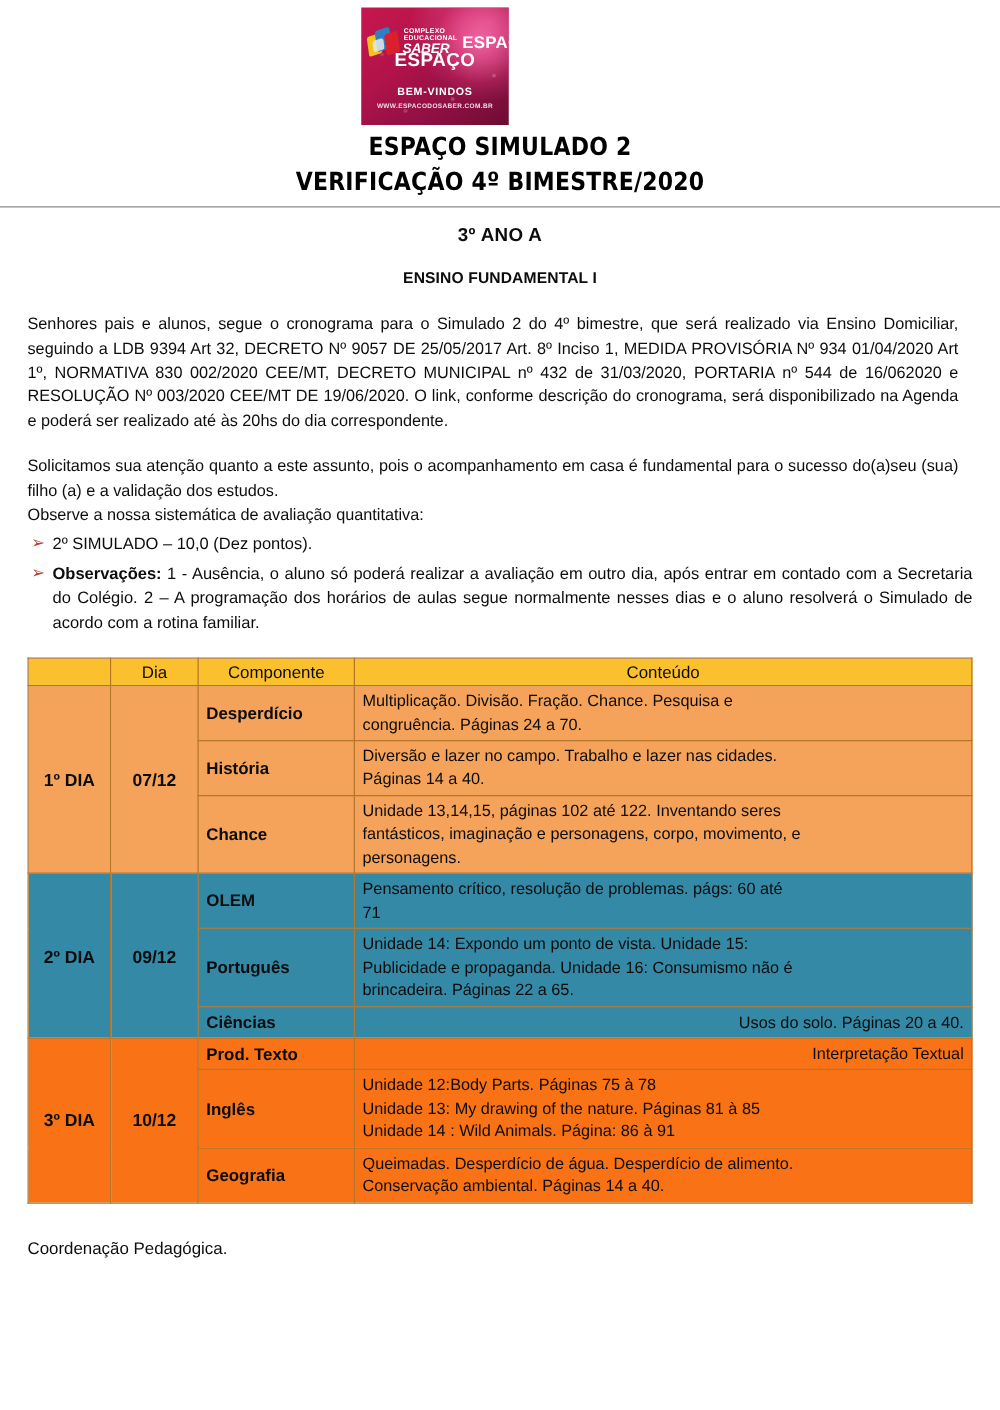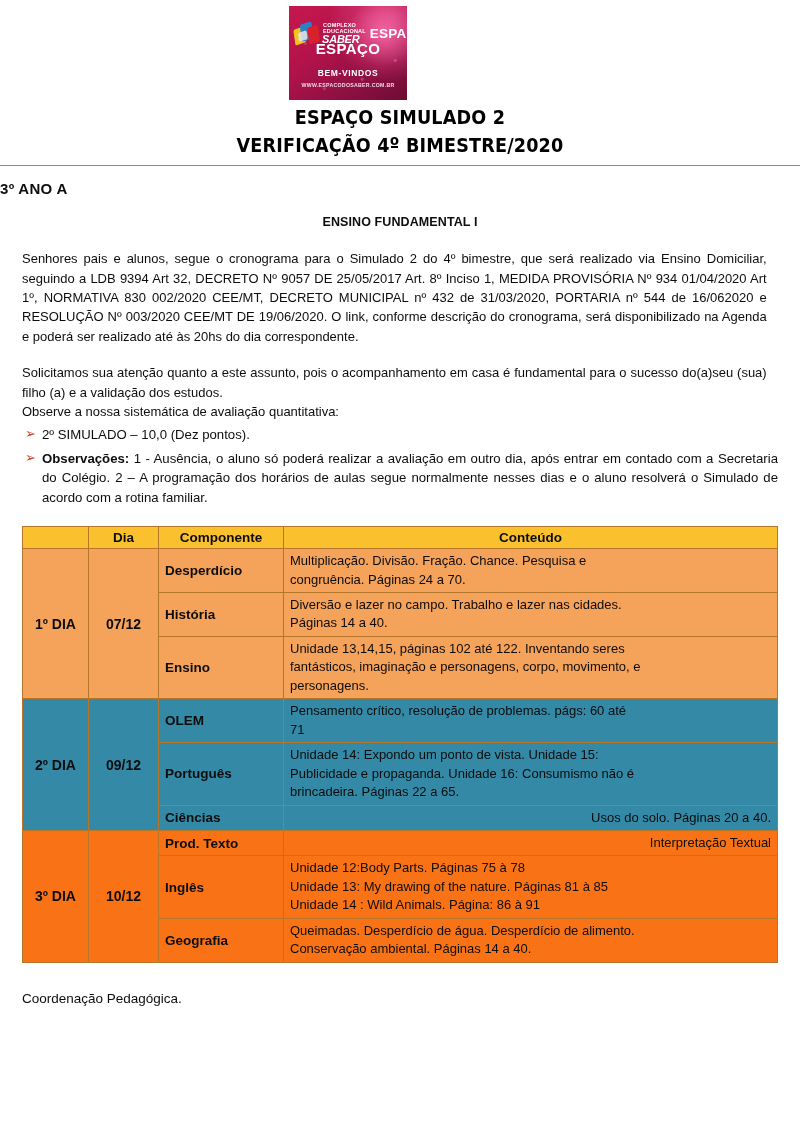--- a/index.html
+++ b/index.html
@@ -106,20 +106,21 @@
     letter-spacing: .2px;
     line-height: 1.38;
     transform: scaleX(.88);
     color: #000;
   }
   .rule {
     border: 0; border-top: 1.6px solid #8a8a8a;
     margin: 6px 0 0 0; width: 100%;
   }
   .sub-title {
+    text-align: center;
     font-weight: 700;
     font-size: 15px;
     margin-top: 14px;
     letter-spacing: .3px;
   }
   .sub-title2 {
     text-align: center;
     font-weight: 700;
     font-size: 12.5px;
     margin-top: 18px;
@@ -171,21 +172,21 @@
     border: 1px solid #b5762a;
     padding: 3px 6px;
     vertical-align: middle;
   }
   .c-day   { width: 66px; }
   .c-date  { width: 70px; }
   .c-comp  { width: 125px; }
 
   thead th {
     background: #fbc02d;
-    font-weight: 700;
+    font-weight: 400;
     font-size: 13.5px;
     text-align: center;
     padding: 4px 6px;
     border-color: #b5762a;
   }
 
   .blk-1 td { background: #f5a25a; border-color: #b5762a; }
   .blk-2 td { background: #3389a6; border-color: #1f6e88; }
   .blk-3 td { background: #f97316; border-color: #b5762a; }
 
@@ -293,21 +294,21 @@
           </td>
         </tr>
         <tr class="blk-1">
           <td class="compcell">História</td>
           <td class="contentcell">
             <span class="ln">Diversão e lazer no campo. Trabalho e lazer nas cidades.</span>
             <span class="ln">Páginas 14 a 40.</span>
           </td>
         </tr>
         <tr class="blk-1">
-          <td class="compcell">Ensino</td>
+          <td class="compcell">Chance</td>
           <td class="contentcell">
             <span class="ln">Unidade 13,14,15, páginas 102 até 122. Inventando seres</span>
             <span class="ln">fantásticos, imaginação e personagens, corpo, movimento, e</span>
             <span class="ln">personagens.</span>
           </td>
         </tr>
         <tr class="blk-2">
           <td class="daycell" rowspan="3">2º DIA</td>
           <td class="datecell" rowspan="3">09/12</td>
           <td class="compcell">OLEM</td>

